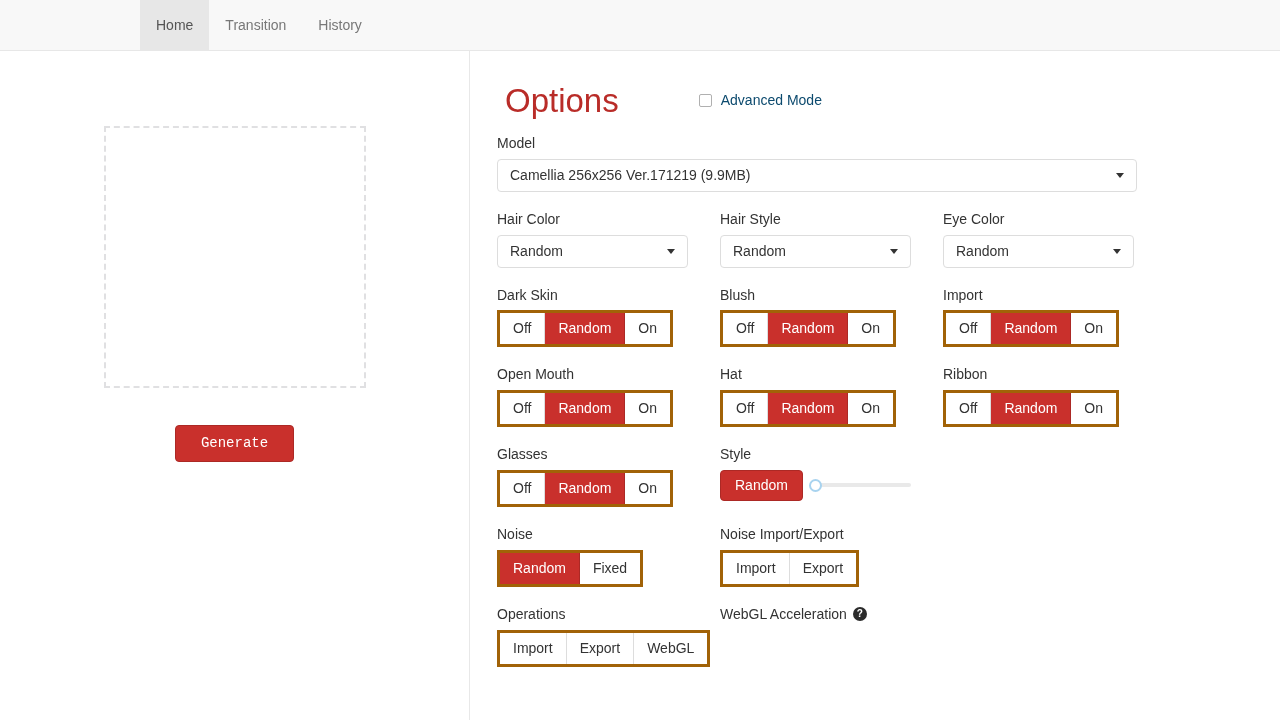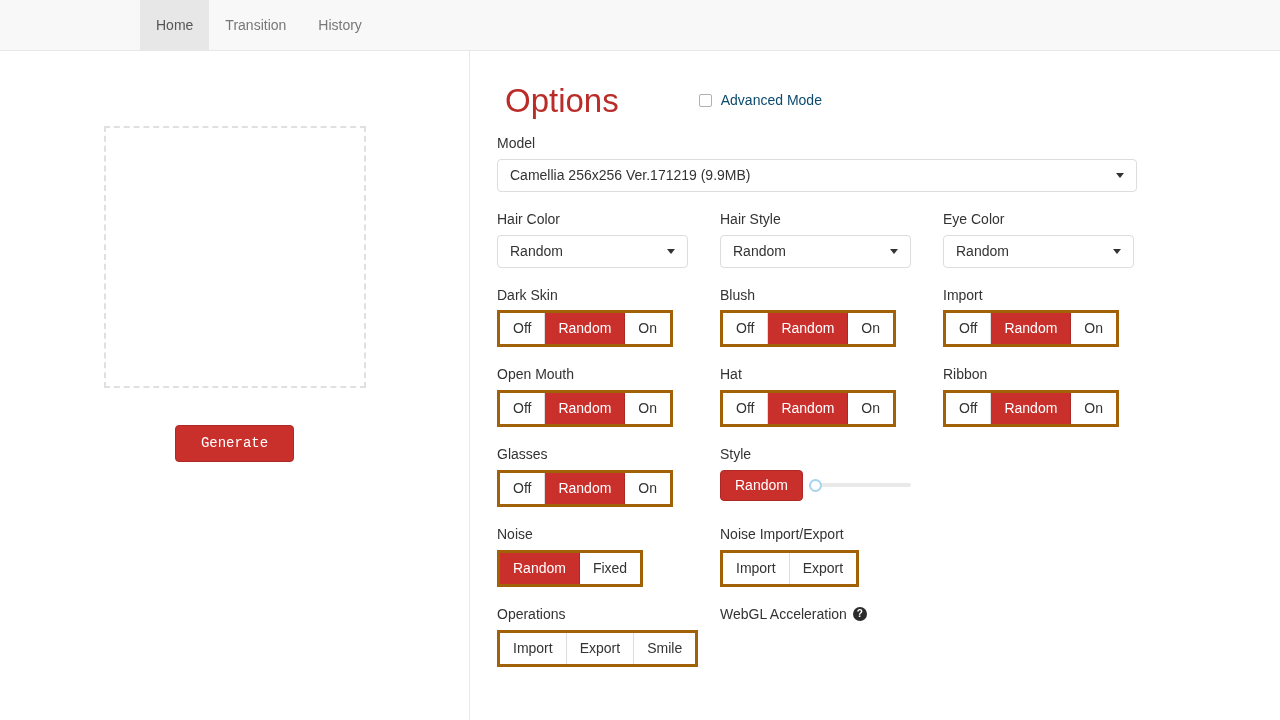--- a/index.html
+++ b/index.html
@@ -436,21 +436,21 @@
         </div>
       </div>
     </div>
 
     <div class="row-block">
       <div class="col-a">
         <span class="field-label">Operations</span>
         <div class="btn-group">
           <button class="gbtn">Import</button>
           <button class="gbtn">Export</button>
-          <button class="gbtn">Smile</button>
+          <button class="gbtn">WebGL</button>
         </div>
       </div>
       <div class="col-b">
         <span class="field-label label-with-help">
           <span>WebGL Acceleration</span>
           <span class="help-icon">?</span>
         </span>
       </div>
     </div>
 

